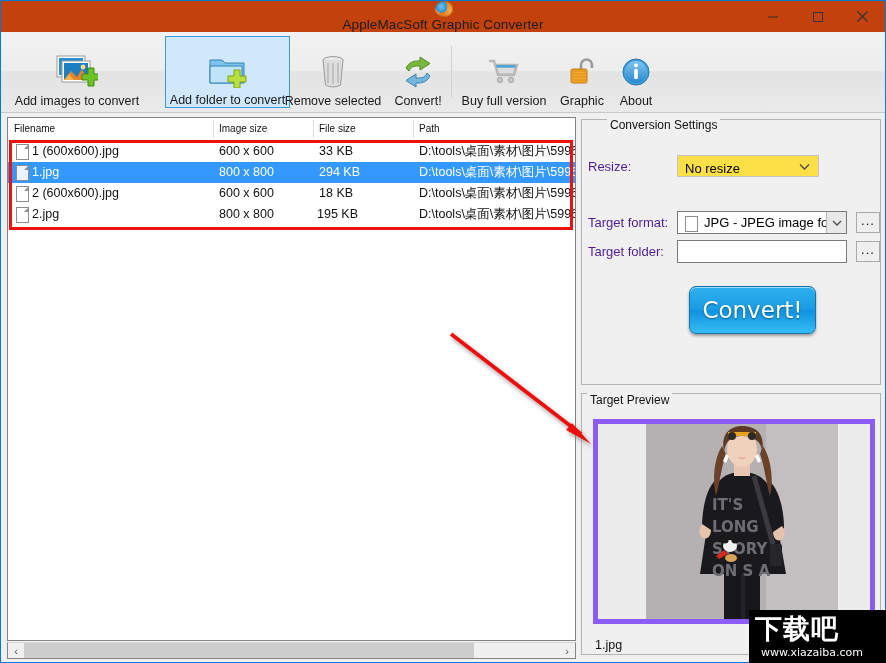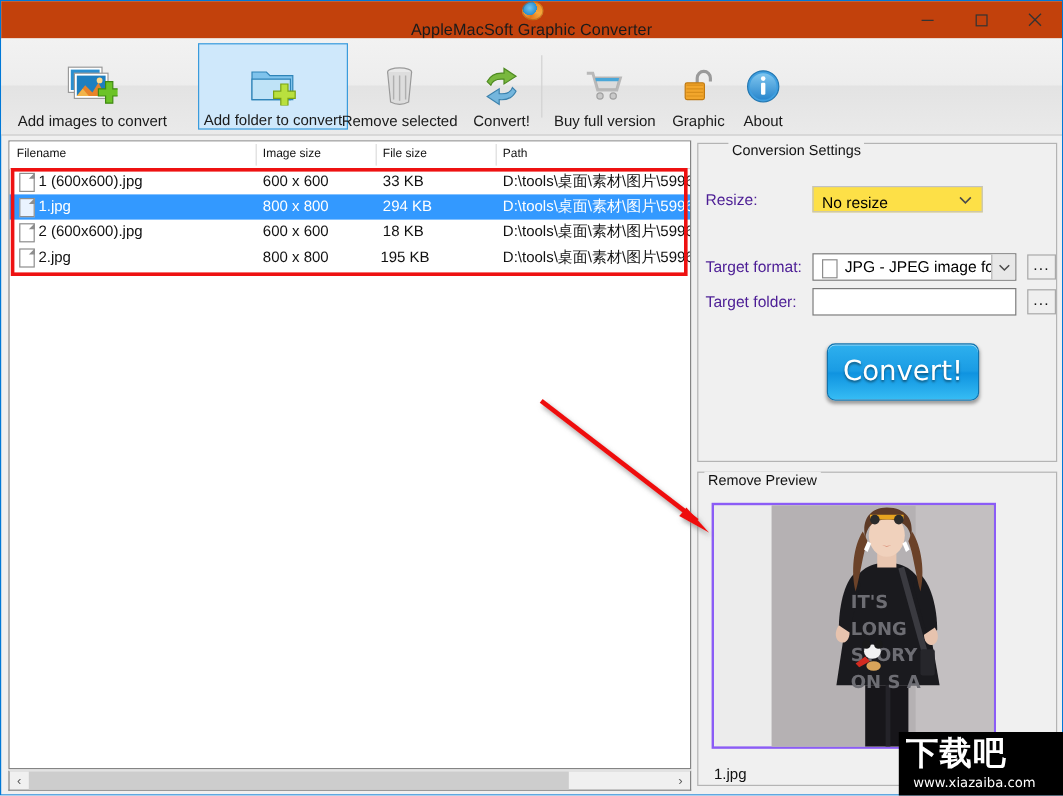--- a/index.html
+++ b/index.html
@@ -80,22 +80,22 @@
         letter-spacing:1px;padding-bottom:4px;}
 
   .convert-btn{position:absolute;left:688px;top:285px;width:125px;height:46px;border-radius:7px;
       background:linear-gradient(to bottom,#2eb0ee 0%,#1a9ce4 48%,#0f93e0 52%,#36bcf4 100%);
       border:1px solid #1273ad;box-shadow:0 2px 3px rgba(0,0,0,.35), inset 0 1px 0 rgba(255,255,255,.55);
       display:flex;align-items:center;justify-content:center;}
   .convert-btn span{font-size:23px;color:#fff;text-shadow:0 1px 2px rgba(0,0,0,.45);
       font-family:"DejaVu Sans",sans-serif;}
 
   
-  .pvframe{position:absolute;left:592px;top:418px;width:237px;height:205px;background:#ececec;
-           border:2px solid #8b5cf6;box-sizing:border-box;overflow:hidden;}
+  .pvframe{position:absolute;left:592px;top:418px;width:282px;height:205px;background:#ececec;
+           border:5px solid #8b5cf6;box-sizing:border-box;overflow:hidden;}
   .pvimg{position:absolute;left:48px;top:0;width:192px;height:203px;overflow:hidden;
          background:linear-gradient(to right,#b6b2b4 0%,#aaa6a8 45%,#bdb9bb 100%);}
   .pvname{position:absolute;left:594px;top:637px;font-size:12.5px;color:#111;}
 
   
   .wm{position:absolute;left:748px;top:609px;width:138px;height:60px;background:#000;}
   .wm .cn{position:absolute;left:6px;top:2px;width:126px;height:33px;color:#fff;
       font-size:27px;font-weight:bold;font-family:"DejaVu Sans",sans-serif;line-height:33px;
       letter-spacing:1px;white-space:nowrap;}
   .wm .url{position:absolute;left:12px;top:36px;color:#fff;font-size:11px;
@@ -308,21 +308,21 @@
   <div class="tboxw" style="left:676px;top:239px;width:170px;height:23px;">
     <span style="display:block;padding:3px 6px;font-size:13px;"></span>
   </div>
   <div class="dots" style="left:855px;top:240px;width:24px;height:21px;">...</div>
 
   <div class="convert-btn">
     <span>Convert!</span>
   </div>
 
   <div class="group" style="left:580px;top:392px;width:300px;height:262px;"></div>
-  <div class="grouptitle" style="left:586px;top:392px;">Remove Preview</div>
+  <div class="grouptitle" style="left:586px;top:392px;">Target Preview</div>
 
   <div class="pvframe">
     <div class="pvimg">
       <svg width="192" height="203" viewBox="0 0 192 203">
 
         <rect x="0" y="0" width="192" height="203" fill="#b5b1b3"></rect>
         <rect x="120" y="0" width="72" height="203" fill="#c3bfc1"></rect>
 
         <path d="M78 150h36v53H78z" fill="#17161a"></path>
         <path d="M95 150h4v53h-4z" fill="#242329"></path>

